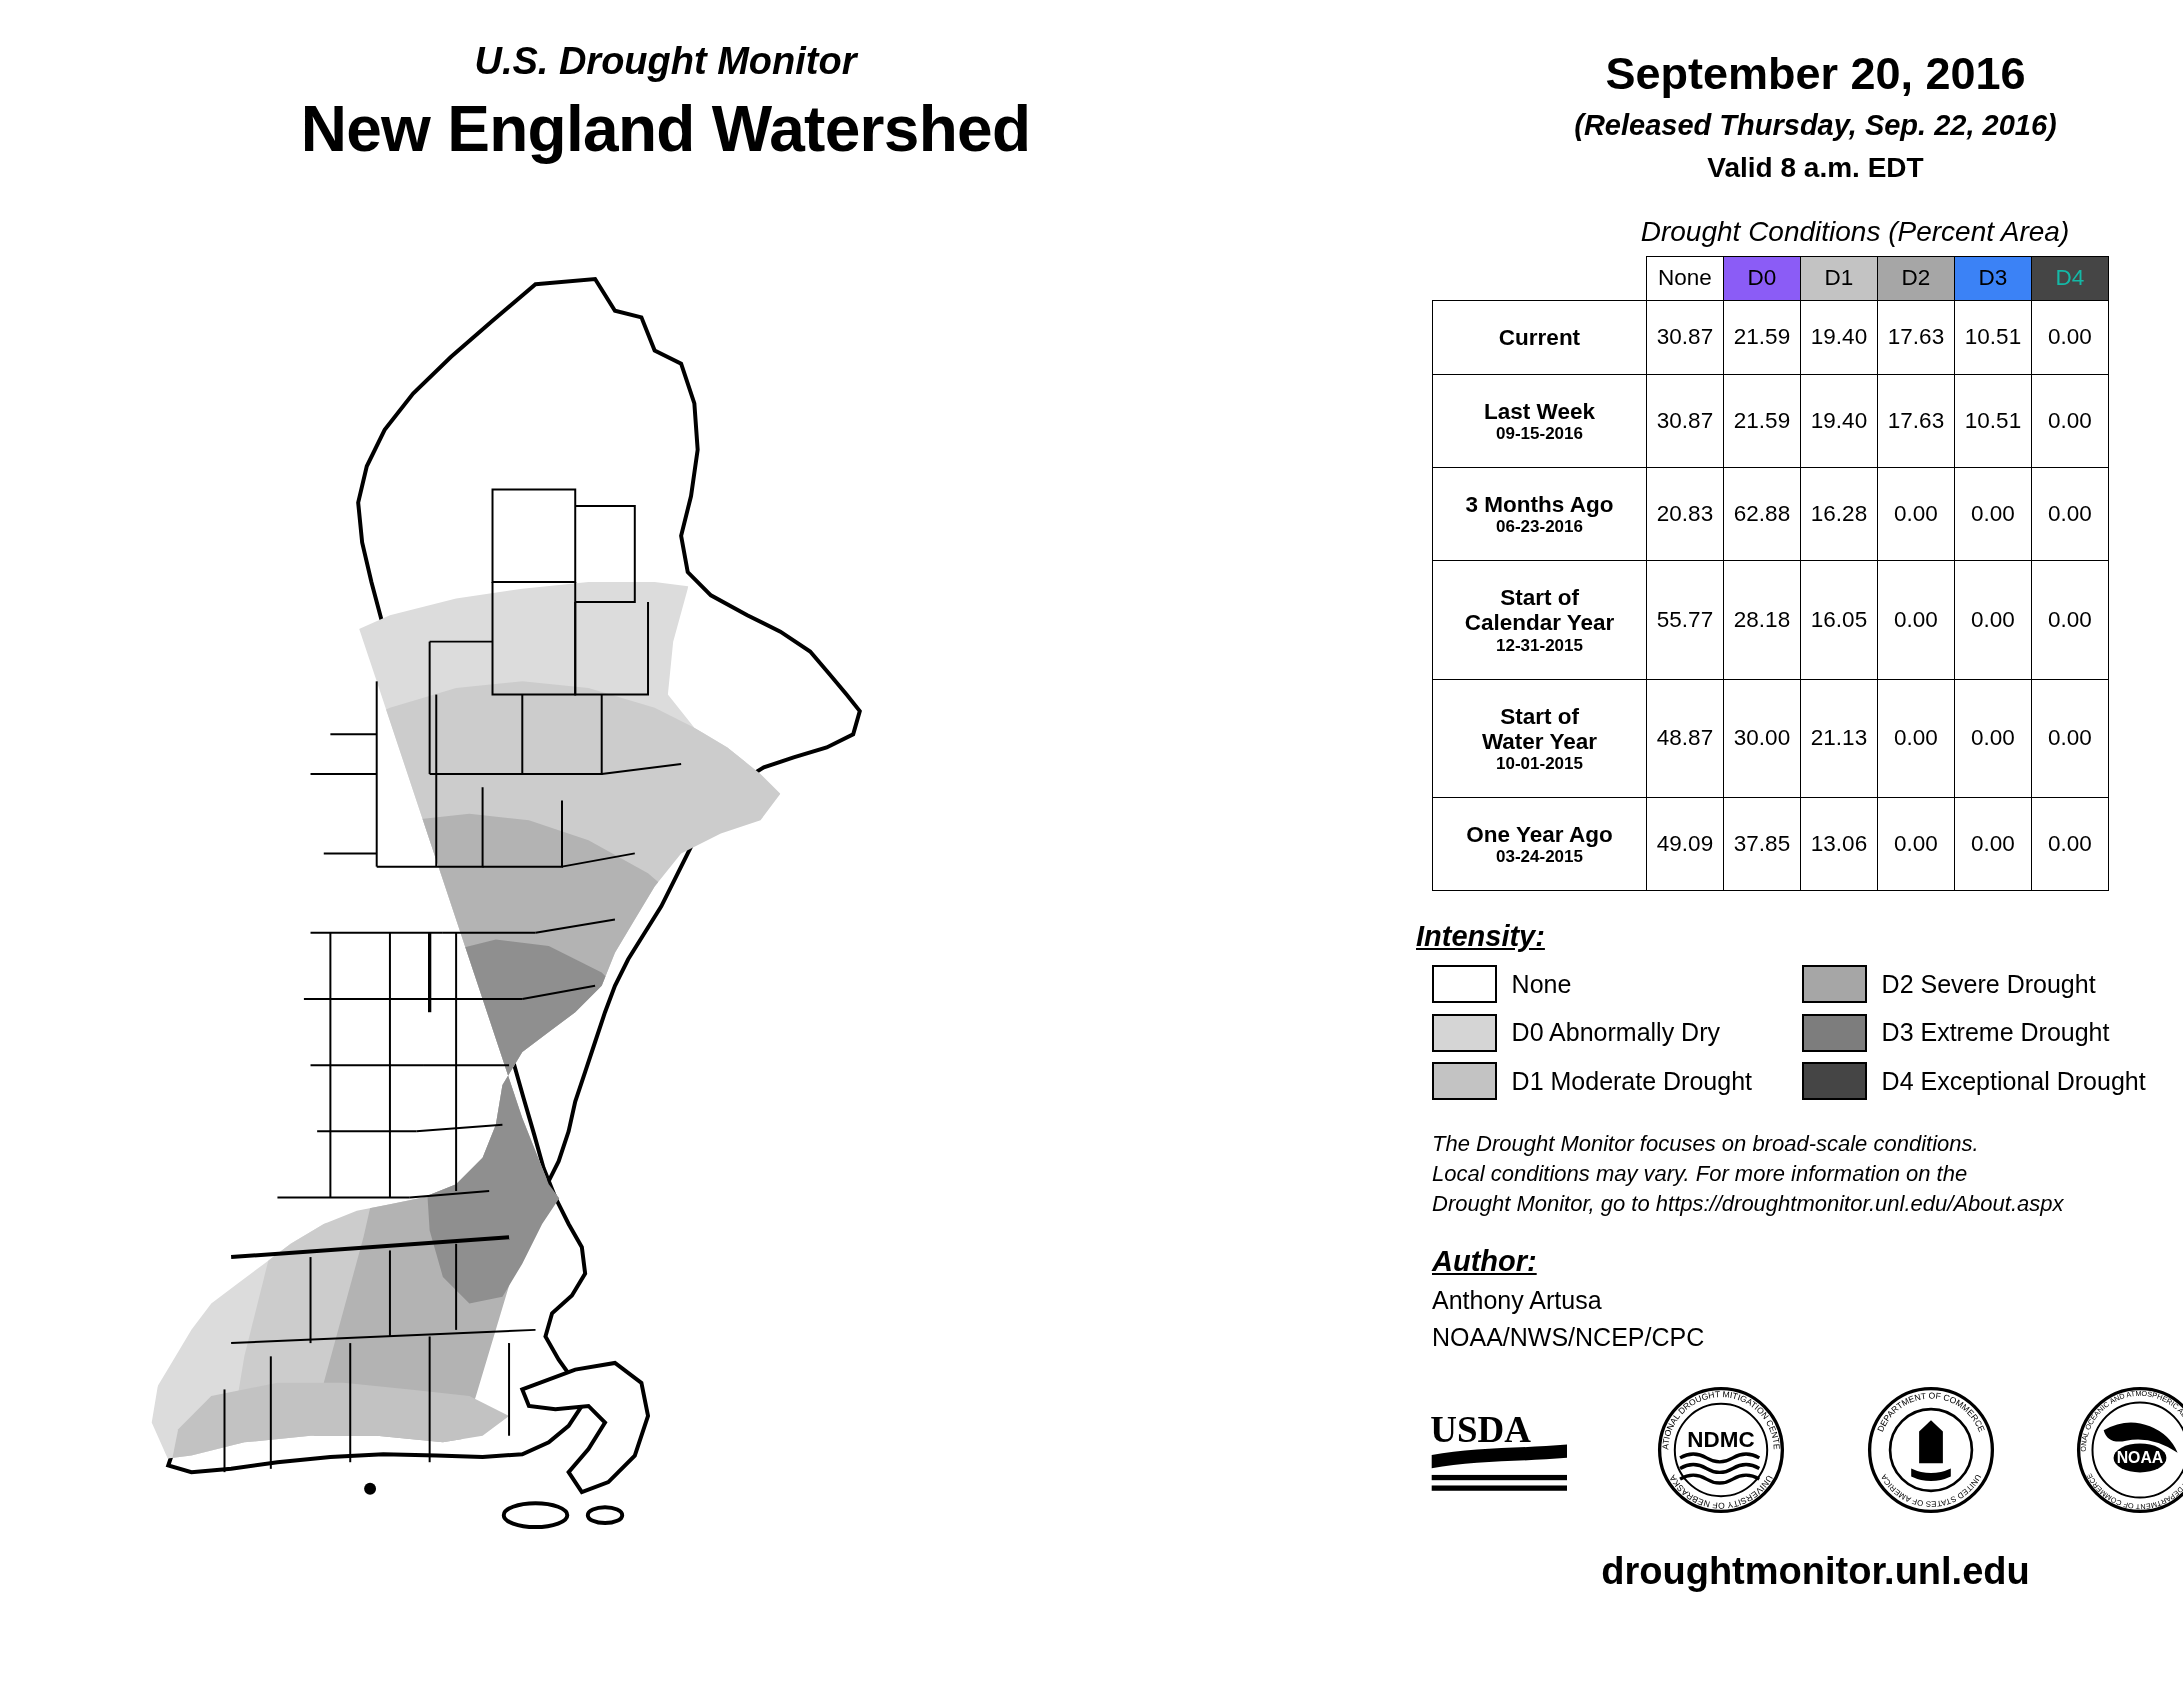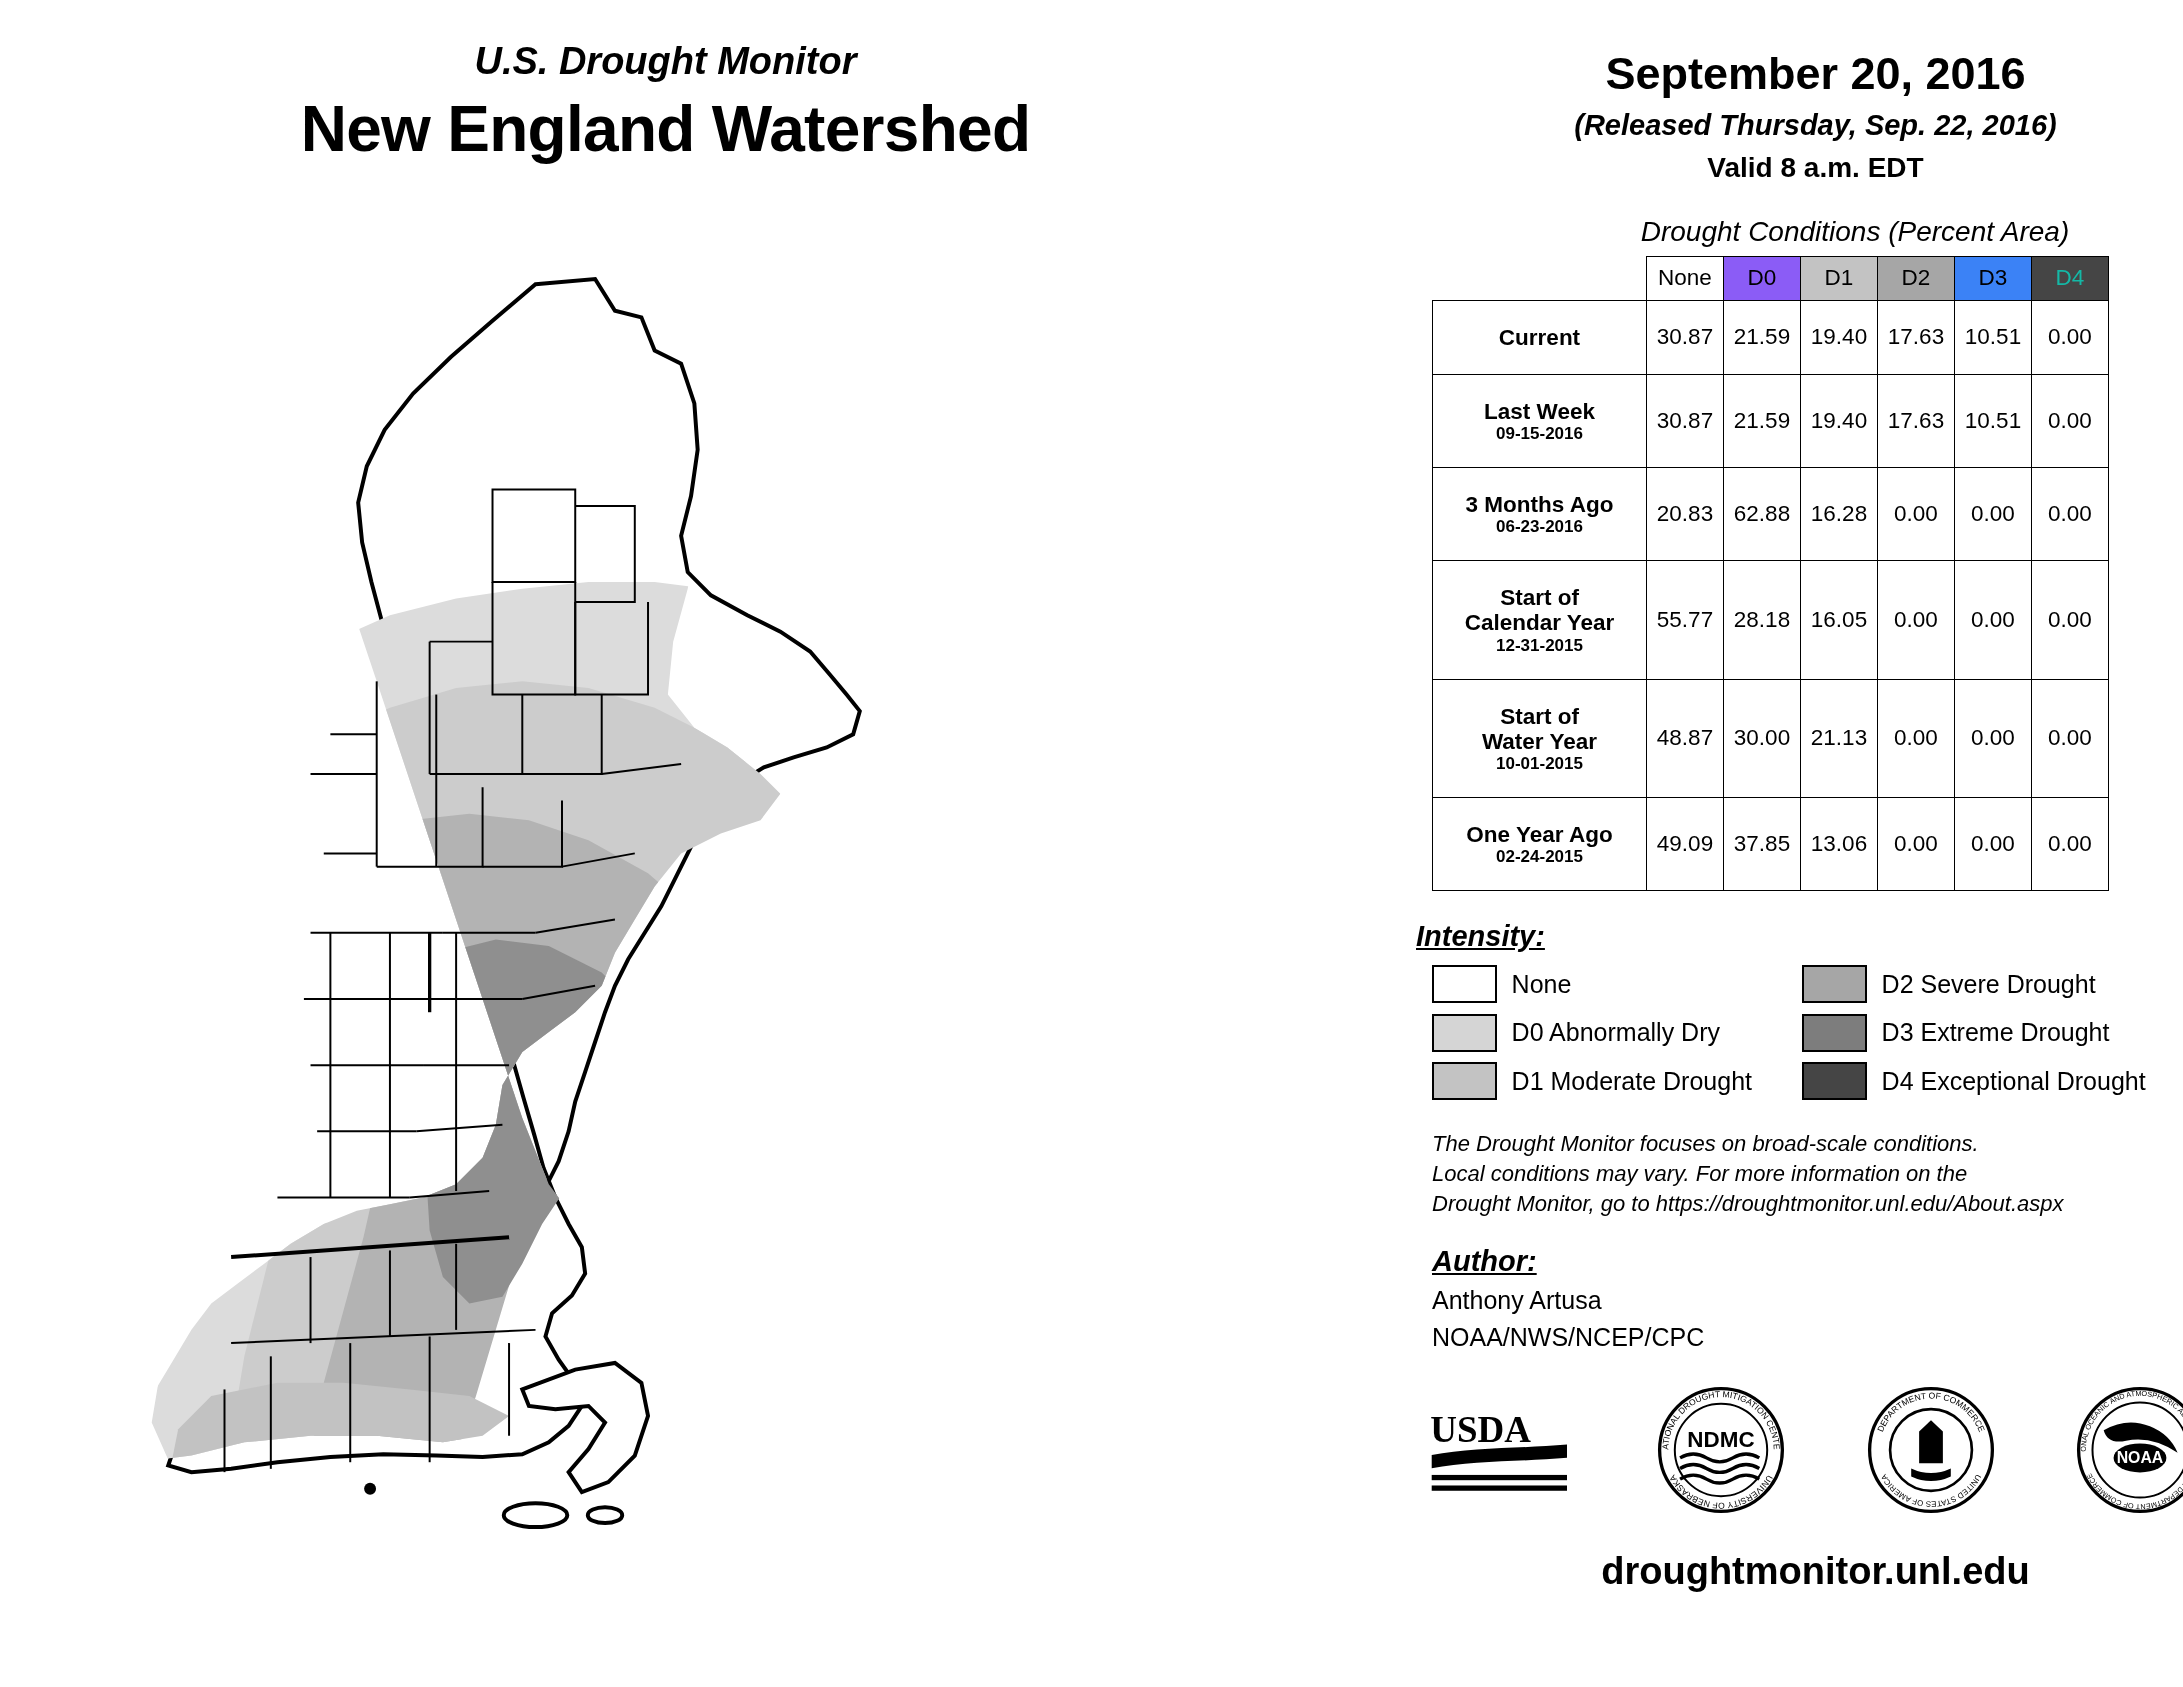--- a/index.html
+++ b/index.html
@@ -422,21 +422,21 @@
         <td class="val">48.87</td>
         <td class="val">30.00</td>
         <td class="val">21.13</td>
         <td class="val">0.00</td>
         <td class="val">0.00</td>
         <td class="val">0.00</td>
       </tr>
       <tr>
         <td class="rowhdr">
           <span class="rowhdr-main">One Year Ago</span>
-          <span class="rowhdr-sub">02-24-2015</span>
+          <span class="rowhdr-sub">03-24-2015</span>
         </td>
         <td class="val">49.09</td>
         <td class="val">37.85</td>
         <td class="val">13.06</td>
         <td class="val">0.00</td>
         <td class="val">0.00</td>
         <td class="val">0.00</td>
       </tr>
     </tbody>
   </table>

